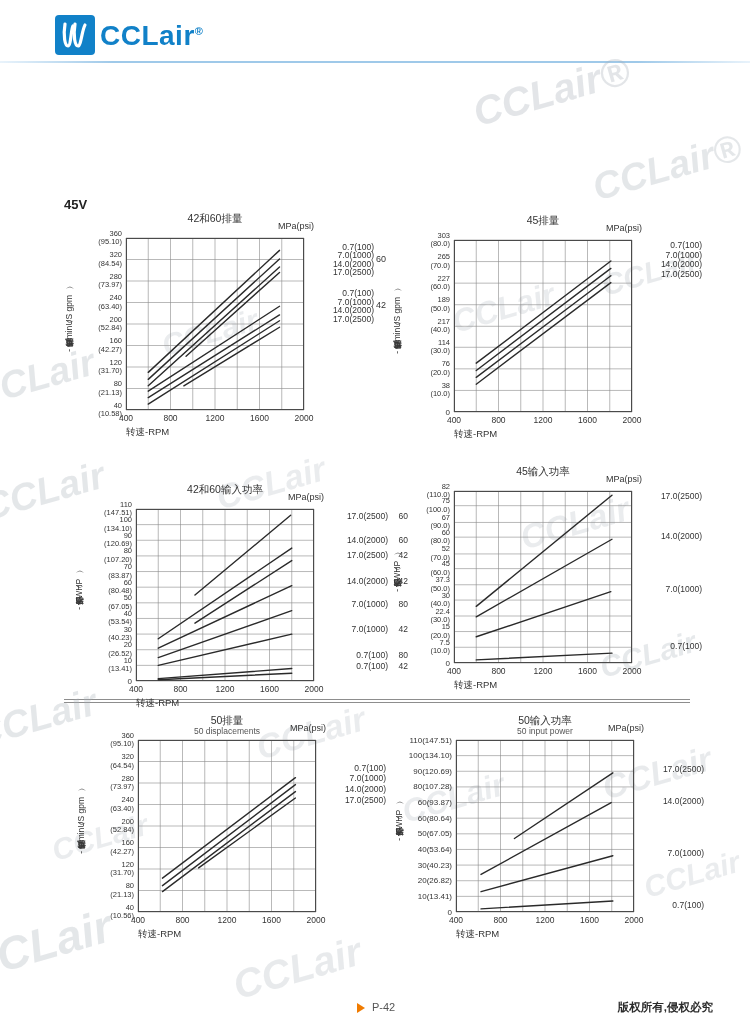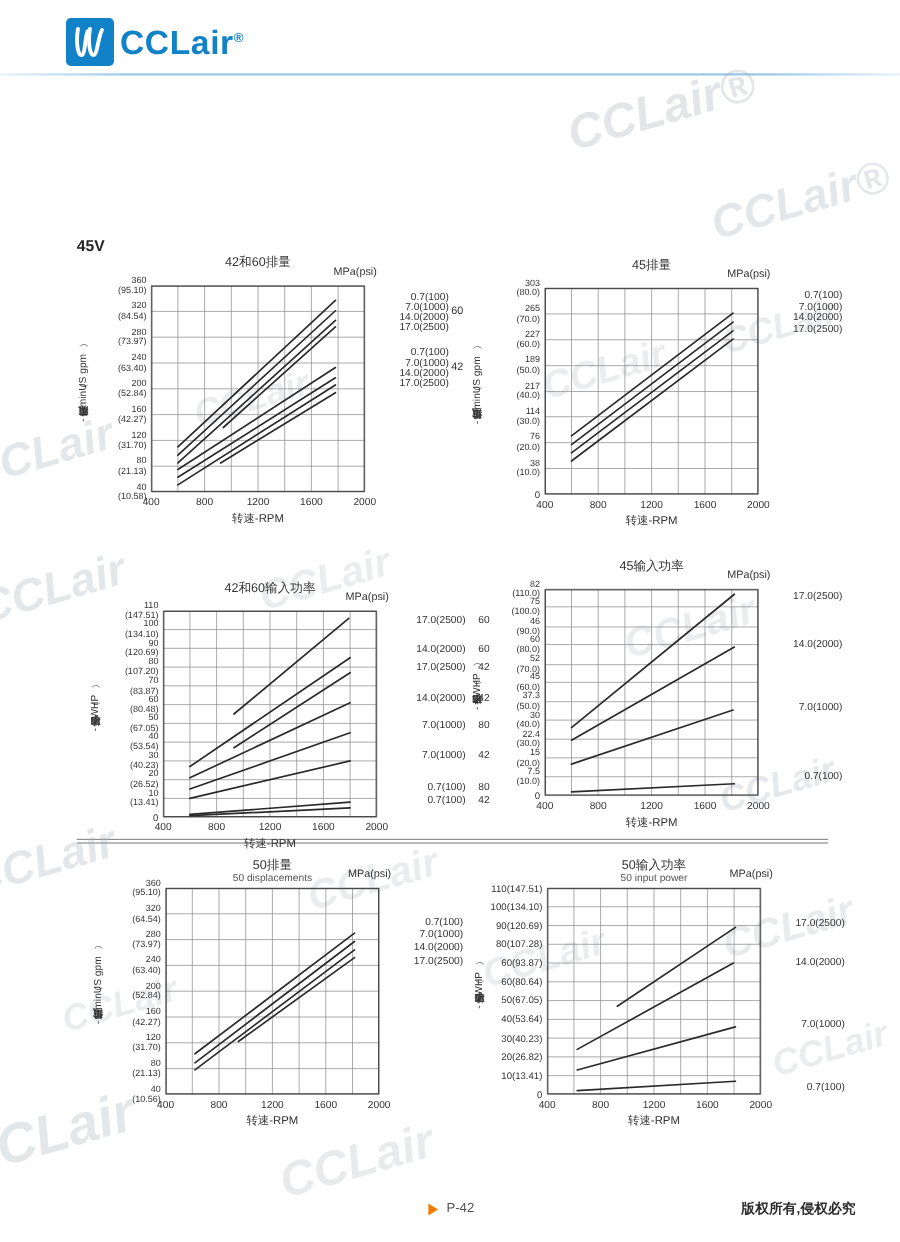--- a/index.html
+++ b/index.html
@@ -31,21 +31,21 @@
   
   .chart{position:absolute;width:330px;height:246px;color:#2e2e2e;z-index:1;}
   .c-title{position:absolute;top:0;text-align:center;font-size:10.5px;color:#333;}
   .c-sub{position:absolute;top:12px;text-align:center;font-size:8.5px;color:#555;}
   .c-unit{position:absolute;font-size:9px;color:#333;white-space:nowrap;}
   .c-ylab{position:absolute;left:3px;writing-mode:vertical-rl;transform:rotate(180deg);
           text-align:center;font-size:8.5px;color:#333;white-space:nowrap;}
   .c-ytick{position:absolute;left:0;width:62px;text-align:right;font-size:7.5px;line-height:8.5px;color:#333;}
   .c-ytick.one{font-size:8px;line-height:9px;}
   .c-xtick{position:absolute;width:32px;text-align:center;font-size:8.5px;color:#333;}
-  .c-xlab{position:absolute;text-align:center;font-size:9.5px;color:#333;}
+  .c-xlab{position:absolute;text-align:left;font-size:9.5px;color:#333;}
   .c-leg{position:absolute;font-size:8.5px;width:64px;text-align:right;white-space:nowrap;color:#333;}
   .c-leg.wg{width:88px;display:flex;}
   .c-leg .lt{flex:1;text-align:right;}
   .c-leg .lg{width:15px;text-align:right;margin-left:5px;}
   .c-grp{position:absolute;font-size:9px;color:#333;}
   svg.plot{position:absolute;overflow:visible;}
   .gl{stroke:#8a8a8a;stroke-width:0.6;}
   .pb{fill:none;stroke:#4a4a4a;stroke-width:1;}
   .ser{stroke:#2a2a2a;stroke-width:1.4;stroke-linecap:round;}
 </style>
@@ -352,21 +352,21 @@
       <div class="c-ylab" style="top:26px;height:172px">输出功率 - KW（HP）</div>
       <div class="c-ytick" style="top:17.5px">
         <div>82</div>
         <div>(110.0)</div>
       </div>
       <div class="c-ytick" style="top:32.1829268292683px">
         <div>75</div>
         <div>(100.0)</div>
       </div>
       <div class="c-ytick" style="top:48.963414634146346px">
-        <div>46</div>
+        <div>67</div>
         <div>(90.0)</div>
       </div>
       <div class="c-ytick" style="top:63.64634146341464px">
         <div>60</div>
         <div>(80.0)</div>
       </div>
       <div class="c-ytick" style="top:80.42682926829268px">
         <div>52</div>
         <div>(70.0)</div>
       </div>

